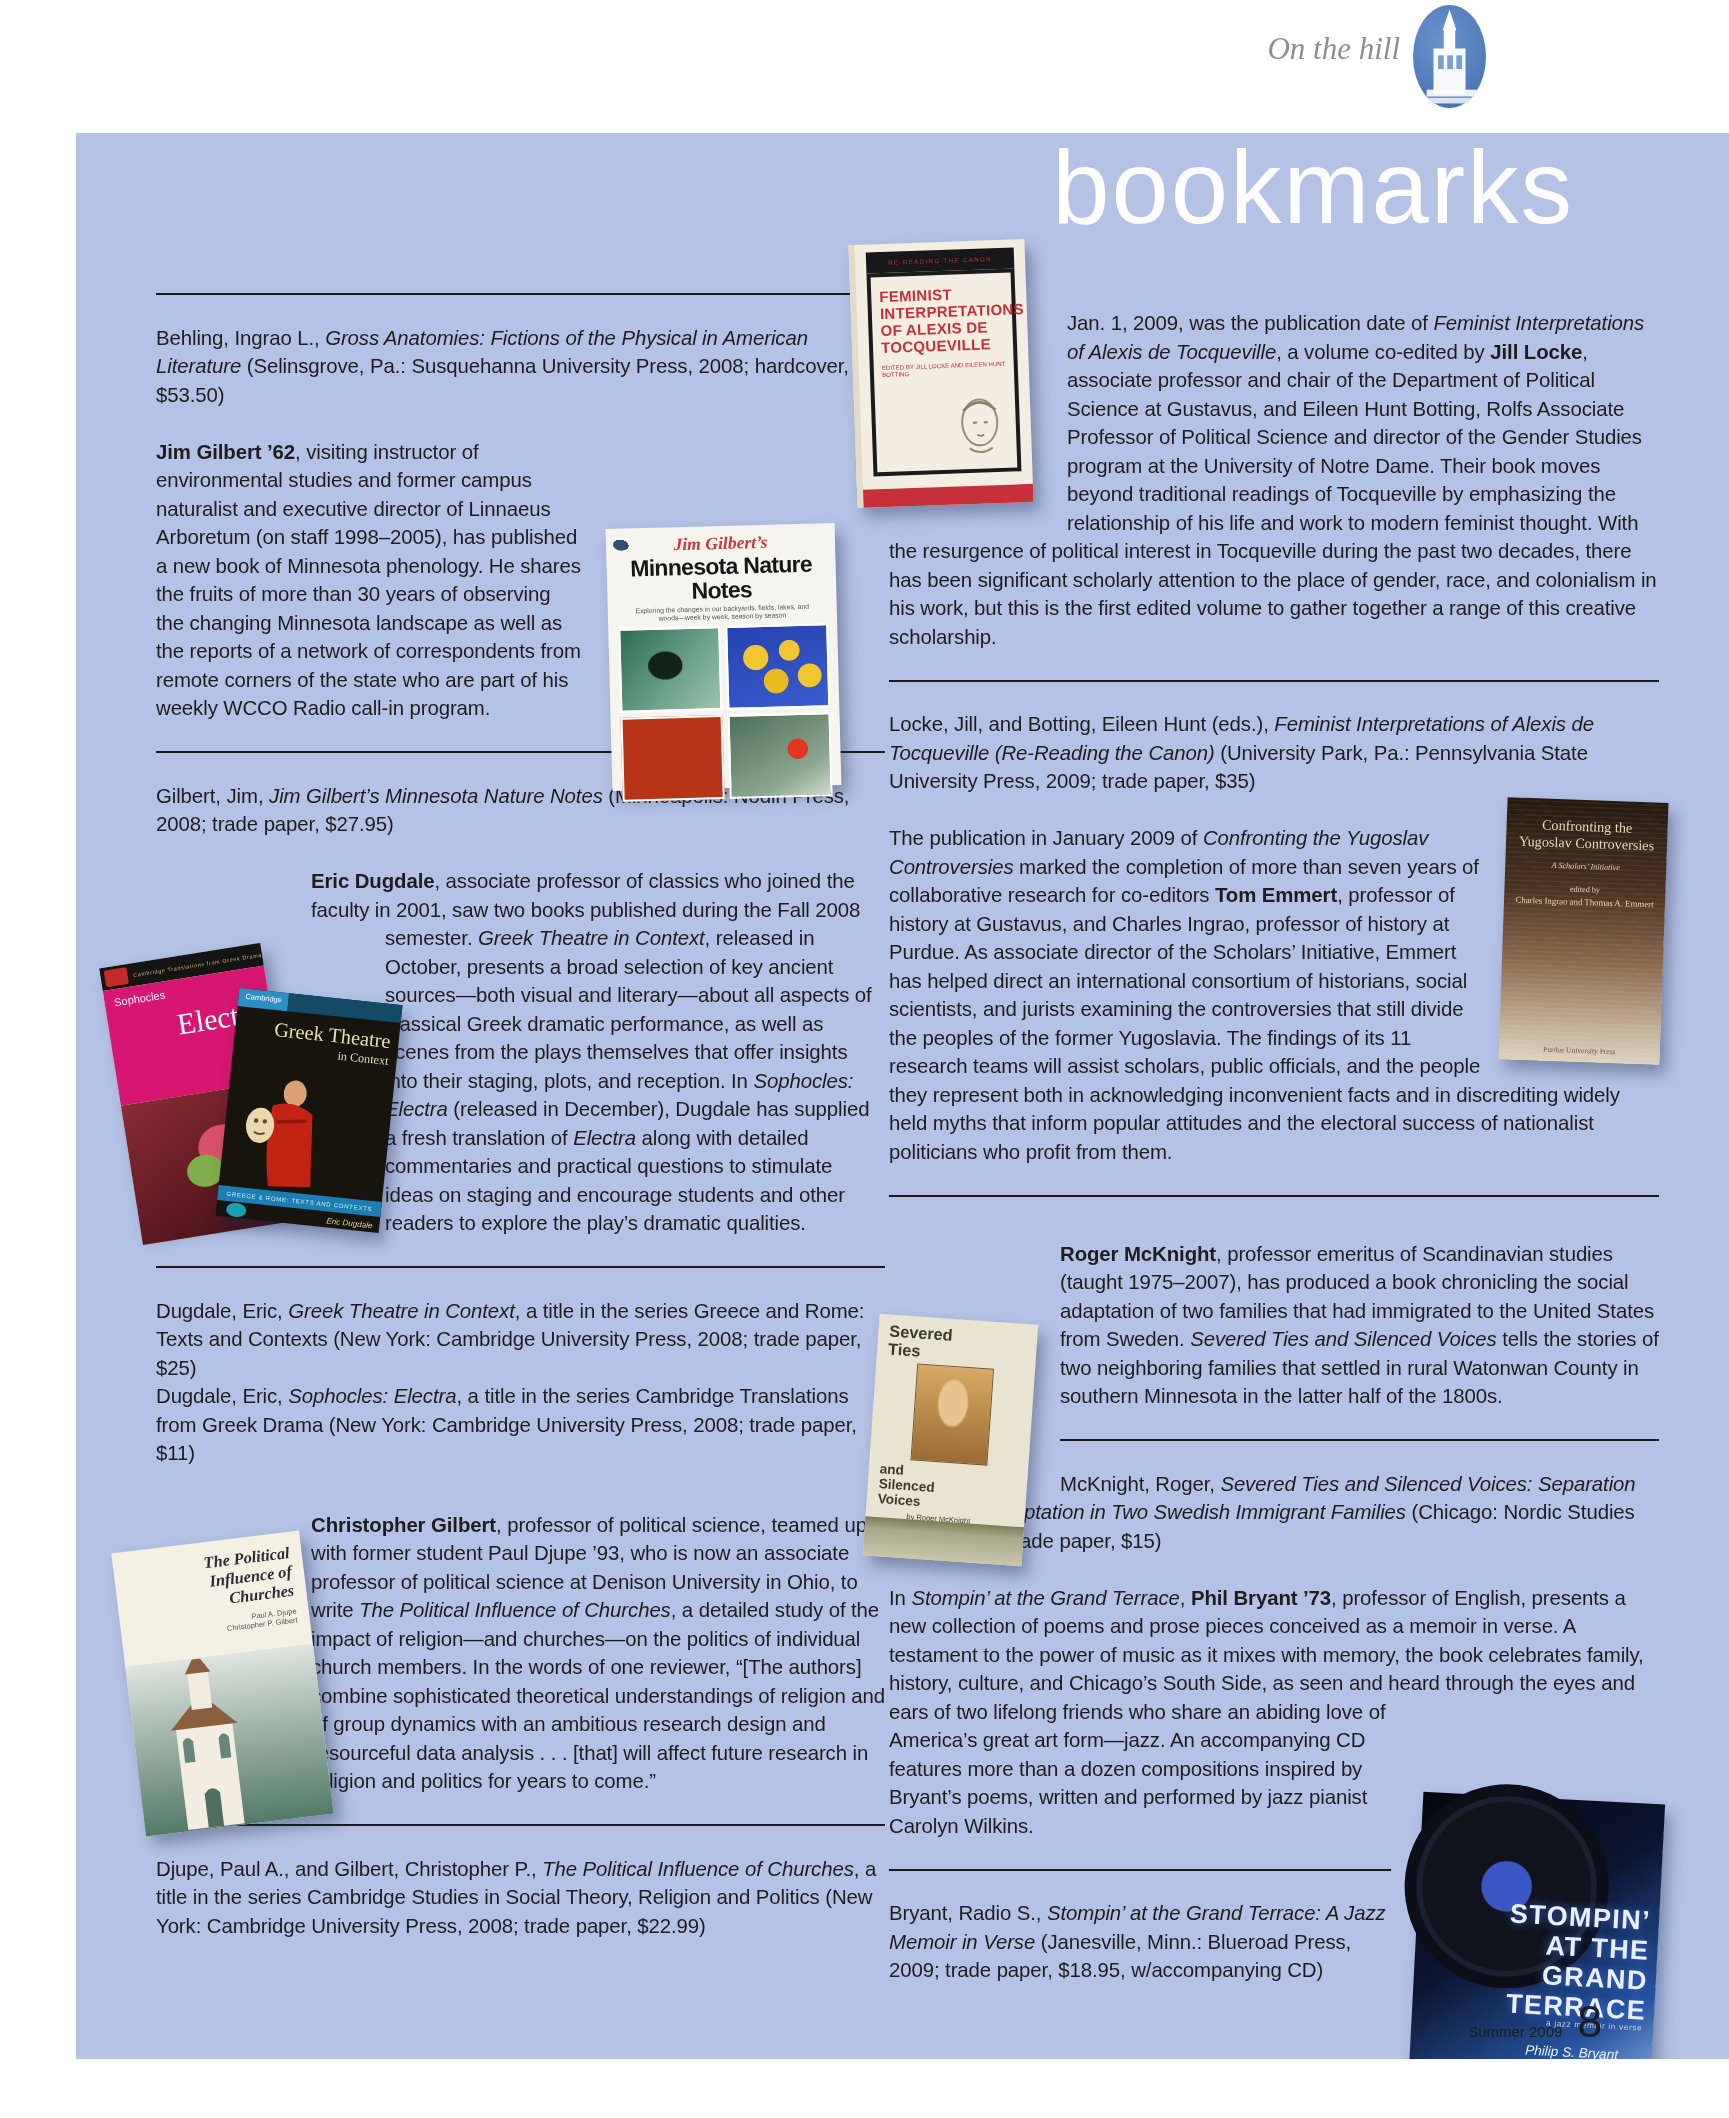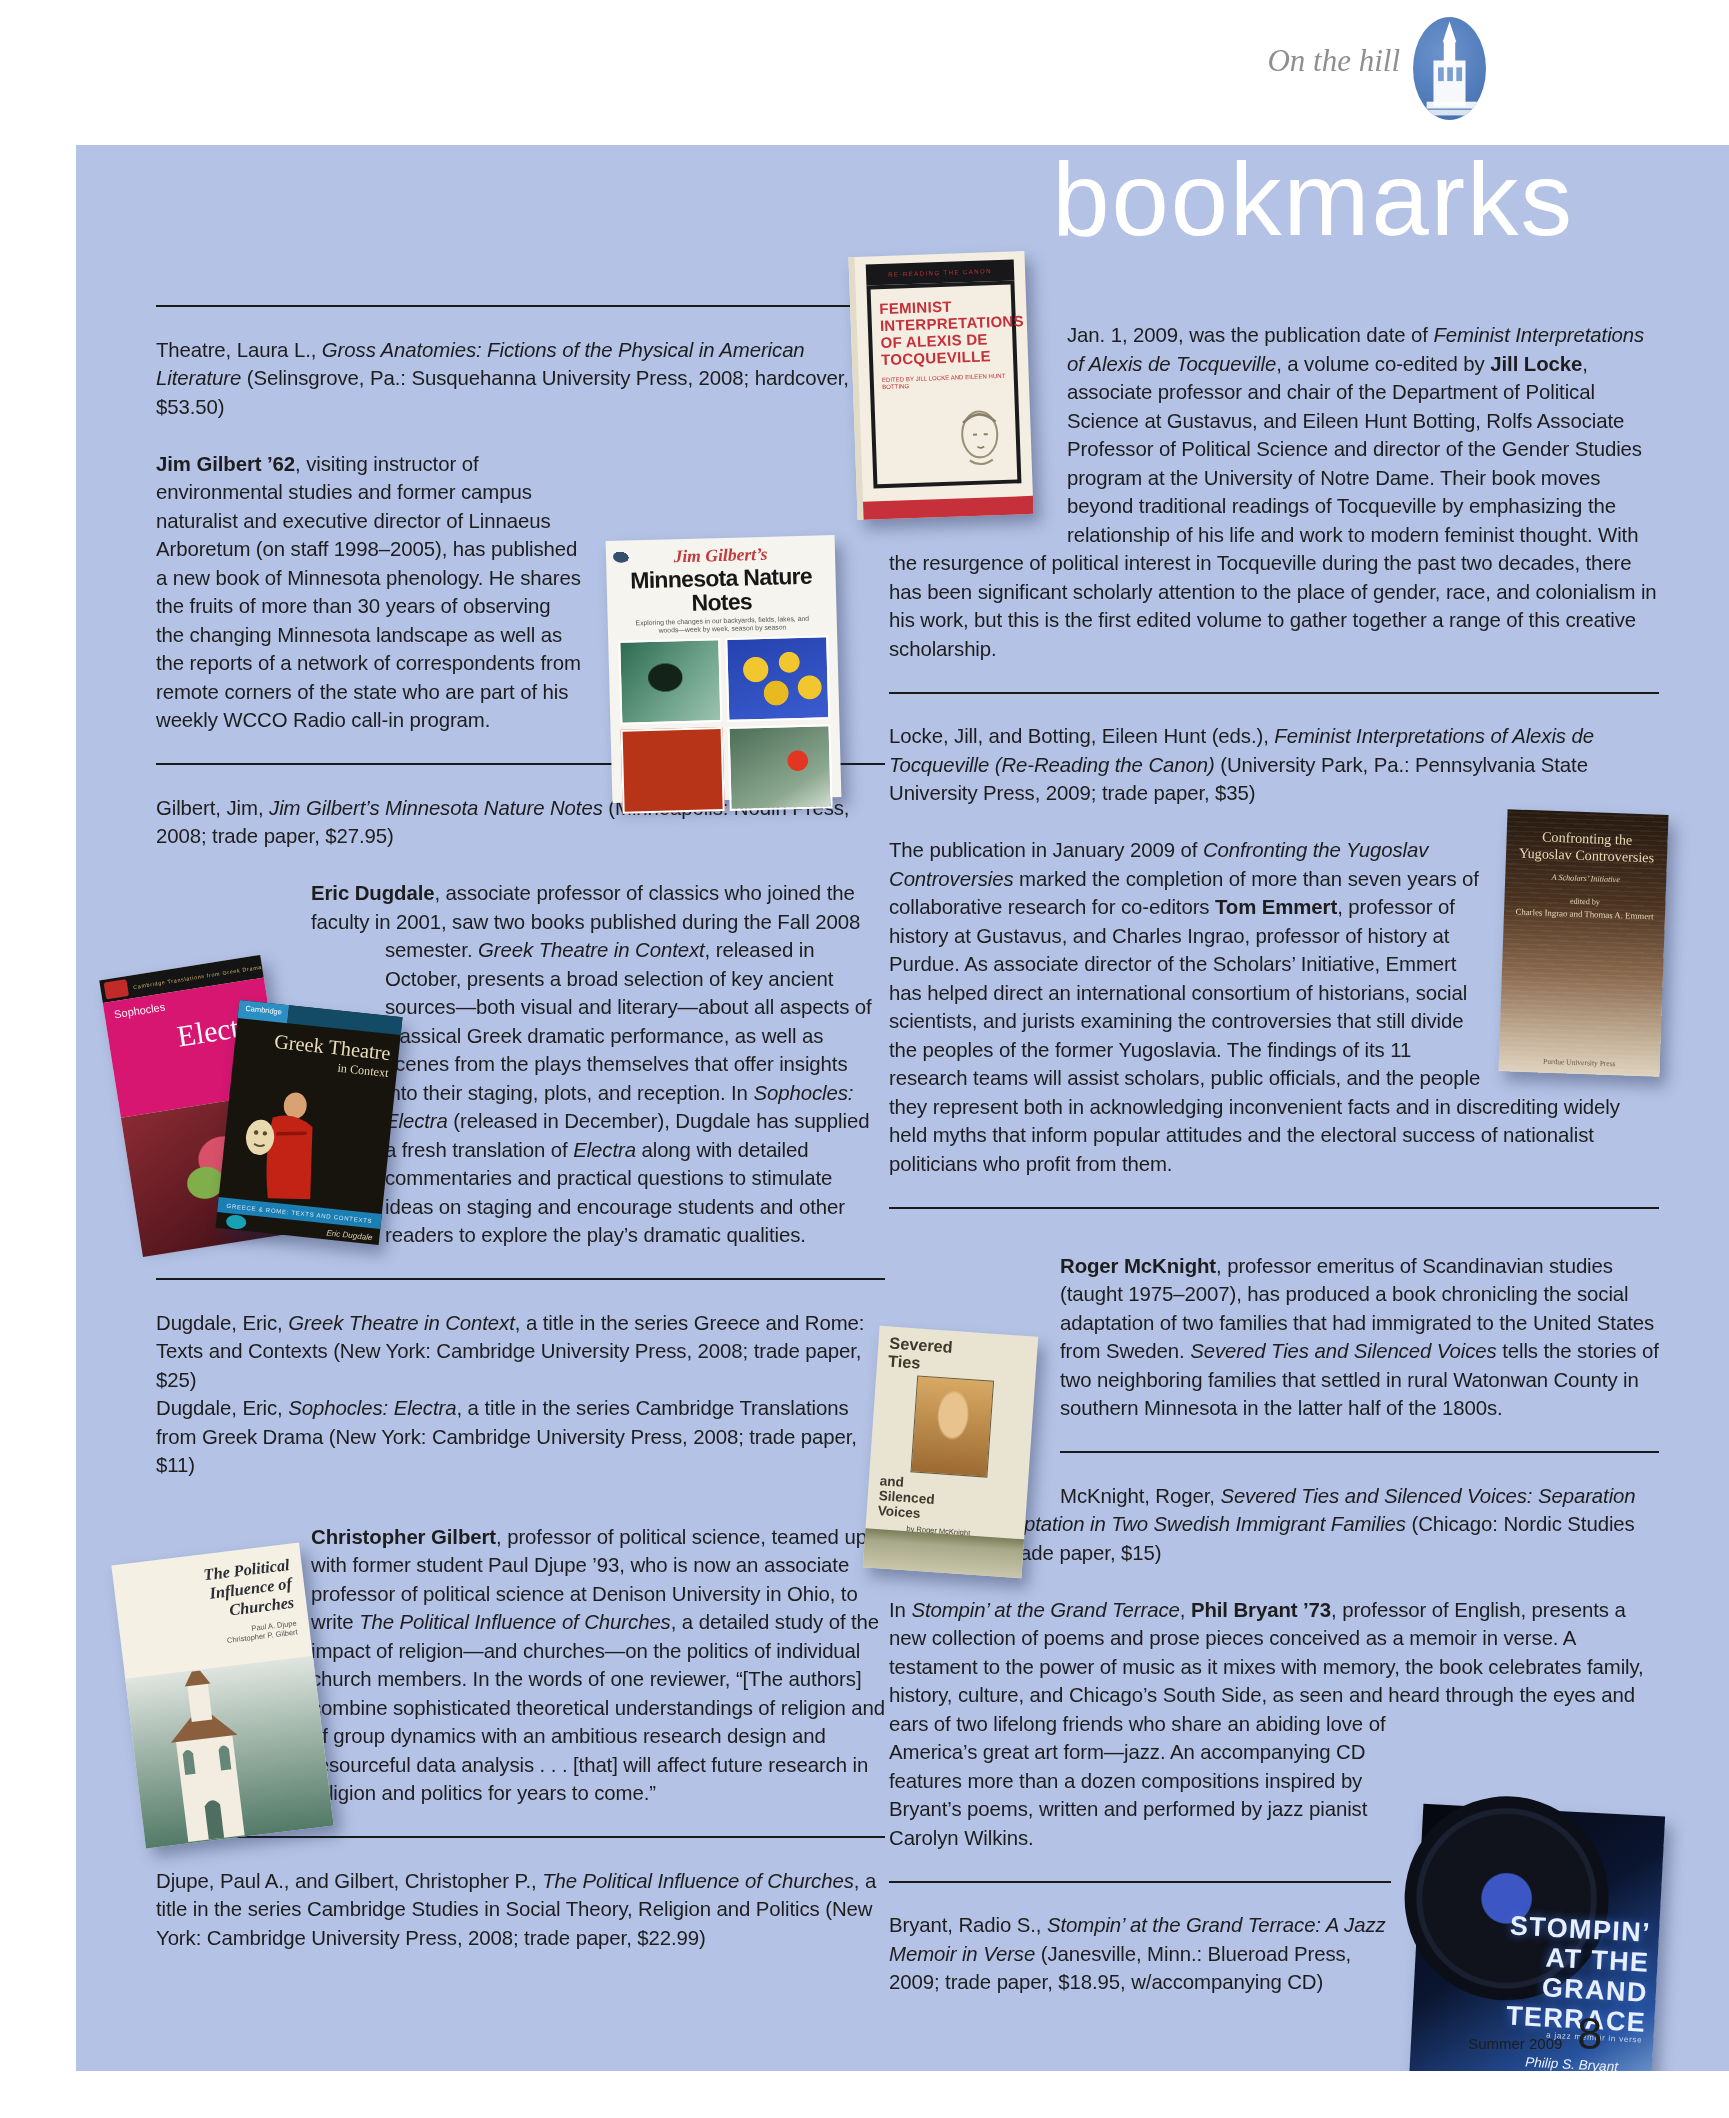--- a/index.html
+++ b/index.html
@@ -1,17 +1,17 @@
 <!DOCTYPE html>
 <html style="font-size:11px"><head>
 <meta charset="utf-8">
 <style>
   html,body{margin:0;padding:0;background:#ffffff;}
   .page{position:relative;width:1730px;height:2059px;background:#ffffff;overflow:hidden;
-        font-family:"Liberation Sans","DejaVu Sans",sans-serif;color:#1d1d1d;margin-top:12px;}
+        font-family:"Liberation Sans","DejaVu Sans",sans-serif;color:#1d1d1d;}
   .blue-bg{position:absolute;left:76px;top:133px;width:1654px;height:1986px;background:#b4c3e5;}
   
   .on-the-hill{position:absolute;top:31px;right:330px;font:italic 31px "Liberation Serif","DejaVu Serif",serif;color:#8f8f8f;}
   .hill-logo{position:absolute;top:5.4px;right:244px;width:73px;height:103px;border-radius:50%;
              background:radial-gradient(circle at 40% 35%,#6b93cc,#3f6cae);overflow:hidden;}
   .hill-logo svg{position:absolute;left:0;top:0;width:100%;height:100%;}
   .bookmarks-title{position:absolute;top:133px;right:156px;font-size:103px;line-height:109px;
                    font-weight:400;letter-spacing:2px;color:#ffffff;}
   
   .col{position:absolute;font-size:20.4px;line-height:28.5px;letter-spacing:-0.1px;}
@@ -132,21 +132,21 @@
       <rect x="28" y="44" width="5" height="12" fill="#7ba0d0"></rect>
       <rect x="36" y="44" width="5" height="12" fill="#7ba0d0"></rect>
       <rect x="10" y="74" width="44" height="6" fill="#ffffff" opacity="0.9"></rect>
       <rect x="6" y="81" width="52" height="5" fill="#ffffff" opacity="0.8"></rect>
     </svg>
   </div>
   <div class="bookmarks-title">bookmarks</div>
 
   <div class="col col-left">
     <div class="rule"></div>
-    <div class="cite"><span><span>Theatre, Laura L., </span><i>Gross Anatomies: Fictions of the Physical in American Literature</i><span> (Selinsgrove, Pa.: Susquehanna University Press, 2008; hardcover, $53.50)</span></span></div>
+    <div class="cite"><span><span>Behling, Ingrao L., </span><i>Gross Anatomies: Fictions of the Physical in American Literature</i><span> (Selinsgrove, Pa.: Susquehanna University Press, 2008; hardcover, $53.50)</span></span></div>
 
     <div class="para">
       <span class="fl fl-r sp-naturenotes"></span>
       <span><b>Jim Gilbert ’62</b><span>, visiting instructor of environmental studies and former campus naturalist and executive director of Linnaeus Arboretum (on staff 1998–2005), has published a new book of Minnesota phenology. He shares the fruits of more than 30 years of observing the changing Minnesota landscape as well as the reports of a network of correspondents from remote corners of the state who are part of his weekly WCCO Radio call-in program.</span></span>
     </div>
     <div class="rule"></div>
     <div class="cite"><span><span>Gilbert, Jim, </span><i>Jim Gilbert’s Minnesota Nature Notes</i><span> (Minneapolis: Nodin Press, 2008; trade paper, $27.95)</span></span></div>
 
     <div class="para">
       <span class="fl fl-l sp-dugdale-1"></span>

